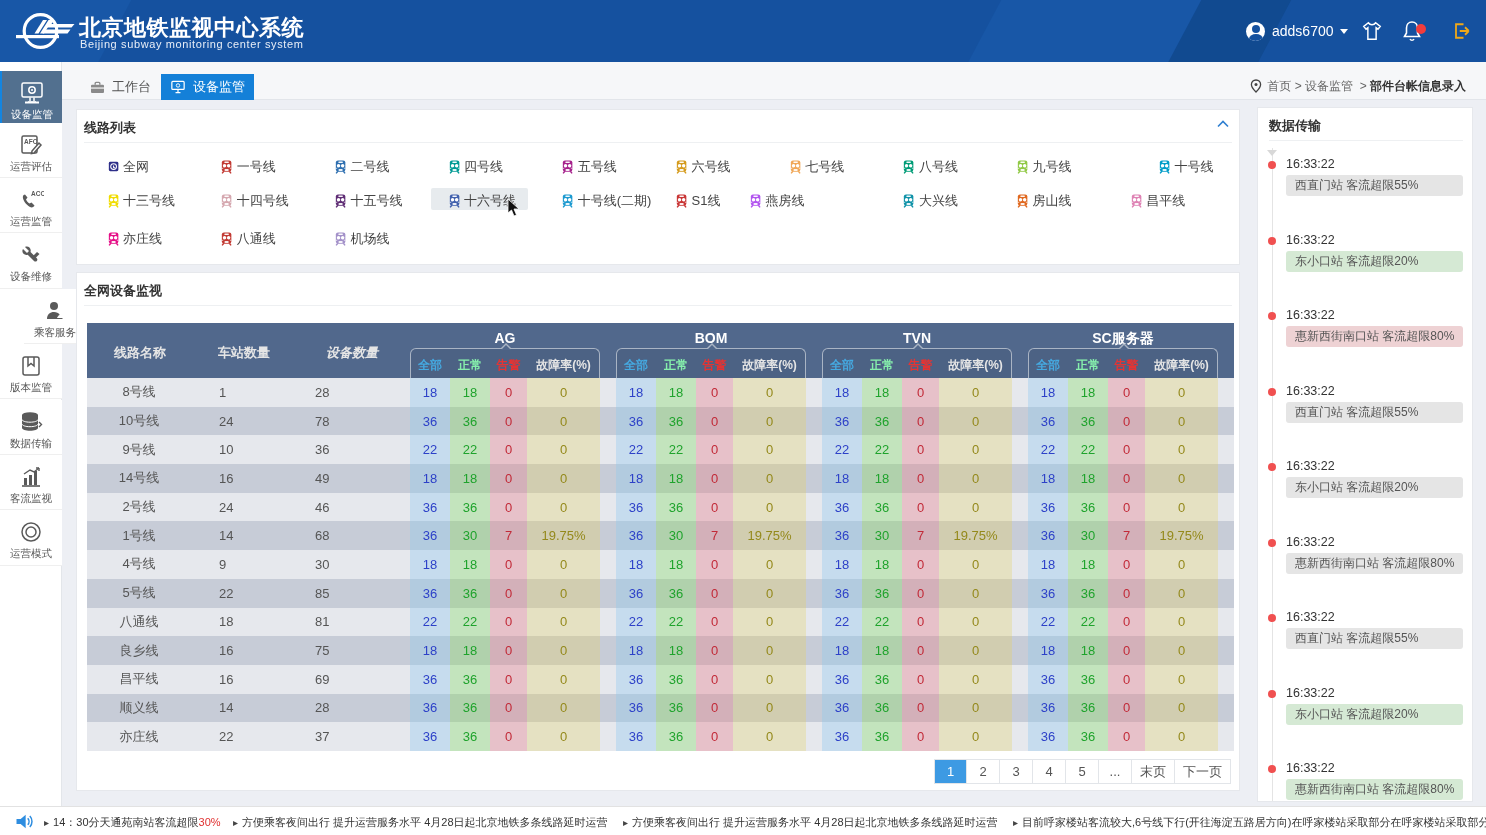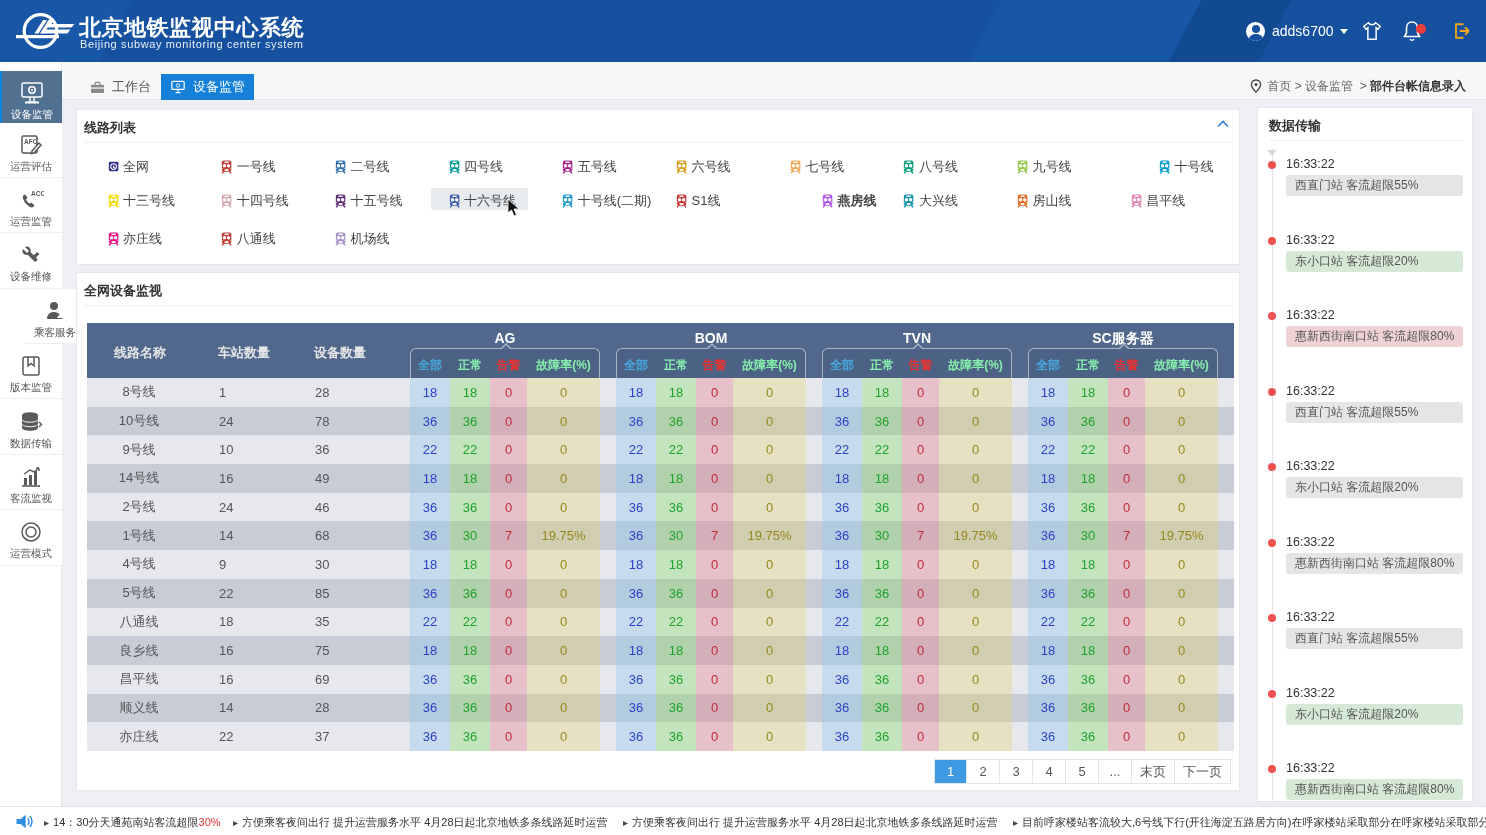--- a/index.html
+++ b/index.html
@@ -44,21 +44,21 @@
 .lnitem{position:absolute;display:flex;align-items:center;height:26px;font-size:13px;color:#444;}
 .lnitem svg{margin-right:4.3px;}
 .lnsel{position:absolute;left:354px;width:97px;height:22px;background:#e7ebee;border-radius:2px;}
 
 .thead{position:absolute;left:10px;top:50px;width:1147px;height:70px;background:#51688c;}
 .gt{position:absolute;top:7px;color:#fff;font-size:14px;font-weight:bold;text-align:center;}
 .gbox{position:absolute;top:25px;height:30px;border:1px solid #a9b4c4;border-bottom:none;border-radius:6px 6px 0 0;background:#4c6284;}
 .gnotch{position:absolute;top:-6px;width:0;height:0;border-left:6px solid transparent;border-right:6px solid transparent;border-bottom:6px solid #a9b4c4;}
 .gnotch:after{content:"";position:absolute;left:-5px;top:1.5px;width:0;height:0;border-left:5px solid transparent;border-right:5px solid transparent;border-bottom:5px solid #51688c;}
 .sub{position:absolute;top:34px;font-size:12px;font-weight:bold;text-align:center;}
-.c-all{color:#45aae2;}.c-ok{color:#86efac;}.c-al{color:#e33434;}.c-fr{color:#86efac;}
+.c-all{color:#45aae2;}.c-ok{color:#86efac;}.c-al{color:#e33434;}.c-fr{color:#e5e5e5;}
 .hl{position:absolute;color:#e5e5e5;font-size:13px;font-weight:bold;top:21px;}
 table.dt{position:absolute;left:10px;top:105px;border-collapse:collapse;table-layout:fixed;width:1147px;}
 table.dt td{height:28.7px;font-size:13px;text-align:center;padding:0;white-space:nowrap;overflow:hidden;}
 tr.odd td{background:#e6e8ed;}
 tr.even td{background:#c7ccd7;}
 td.t1{color:#555;font-size:12.5px;}
 td.t2{color:#555;text-align:left !important;padding-left:28px !important;font-size:12.5px;}
 tr.odd .b{background:#c6dcee;color:#2d41c8;}
 tr.odd .g{background:#c3e4bd;color:#1fa32c;}
 tr.odd .r{background:#e7c1c9;color:#c22a38;}
@@ -377,21 +377,21 @@
           </svg>十号线(二期)</div>
         <div class="lnitem" style="left:599px;top:78px;"><svg width="11.2" height="14" viewBox="0 0 12 15" style="flex:none;">
             <path d="M3 12 L1.2 14.3 M9 12 L10.8 14.3" stroke="#c93535" stroke-width="1.5" fill="none"></path>
             <rect x="0.9" y="0.4" width="10.2" height="12.1" rx="2.3" fill="#c93535"></rect>
             <rect x="3.5" y="1.7" width="5" height="1.6" rx="0.8" fill="#fff" opacity="0.95"></rect>
             <circle cx="3.8" cy="6.1" r="1.85" fill="#fff"></circle>
             <circle cx="8.2" cy="6.1" r="1.85" fill="#fff"></circle>
             <rect x="3.7" y="9.7" width="4.6" height="2.1" rx="1.05" fill="#fff" opacity="0.9"></rect>
             <path d="M0.9 9.3 L2.6 8.5 M11.1 9.3 L9.4 8.5" stroke="#fff" stroke-width="0.9" opacity="0.8"></path>
           </svg>S1线</div>
-        <div class="lnitem" style="left:745px;top:78px;font-weight:bold;"><svg width="11.2" height="14" viewBox="0 0 12 15" style="flex:none;">
+        <div class="lnitem" style="left:673px;top:78px;"><svg width="11.2" height="14" viewBox="0 0 12 15" style="flex:none;">
             <path d="M3 12 L1.2 14.3 M9 12 L10.8 14.3" stroke="#b254ef" stroke-width="1.5" fill="none"></path>
             <rect x="0.9" y="0.4" width="10.2" height="12.1" rx="2.3" fill="#b254ef"></rect>
             <rect x="3.5" y="1.7" width="5" height="1.6" rx="0.8" fill="#fff" opacity="0.95"></rect>
             <circle cx="3.8" cy="6.1" r="1.85" fill="#fff"></circle>
             <circle cx="8.2" cy="6.1" r="1.85" fill="#fff"></circle>
             <rect x="3.7" y="9.7" width="4.6" height="2.1" rx="1.05" fill="#fff" opacity="0.9"></rect>
             <path d="M0.9 9.3 L2.6 8.5 M11.1 9.3 L9.4 8.5" stroke="#fff" stroke-width="0.9" opacity="0.8"></path>
           </svg>燕房线</div>
         <div class="lnitem" style="left:826.4px;top:78px;"><svg width="11.2" height="14" viewBox="0 0 12 15" style="flex:none;">
             <path d="M3 12 L1.2 14.3 M9 12 L10.8 14.3" stroke="#0f92a8" stroke-width="1.5" fill="none"></path>
@@ -484,21 +484,21 @@
         <div class="gt" style="left:941px;width:190px;">SC服务器</div>
         <div class="gbox" style="left:941px;width:190px;">
           <div class="gnotch" style="left:89px;"></div>
         </div>
         <div class="sub c-all" style="left:941px;width:40px;">全部</div>
         <div class="sub c-ok" style="left:981px;width:40px;">正常</div>
         <div class="sub c-al" style="left:1021px;width:37px;">告警</div>
         <div class="sub c-fr" style="left:1058px;width:73px;">故障率(%)</div>
         <div class="hl" style="left:27px;">线路名称</div>
         <div class="hl" style="left:131px;">车站数量</div>
-        <div class="hl" style="left:227px;">设备数量</div>
+        <div class="hl" style="left:239px;font-style:italic;">设备数量</div>
       </div>
     <table class="dt">
         <colgroup id="cols">
           <col style="width:104px">
           <col style="width:96px">
           <col style="width:123px">
           <col style="width:40px">
           <col style="width:40px">
           <col style="width:37px">
           <col style="width:73px">
@@ -716,21 +716,21 @@
             <td></td>
             <td class="b">36</td>
             <td class="g">36</td>
             <td class="r">0</td>
             <td class="y">0</td>
             <td></td>
           </tr>
           <tr class="odd">
             <td class="t1">八通线</td>
             <td class="t2">18</td>
-            <td class="t2">35</td>
+            <td class="t2">81</td>
             <td class="b">22</td>
             <td class="g">22</td>
             <td class="r">0</td>
             <td class="y">0</td>
             <td></td>
             <td class="b">22</td>
             <td class="g">22</td>
             <td class="r">0</td>
             <td class="y">0</td>
             <td></td>

